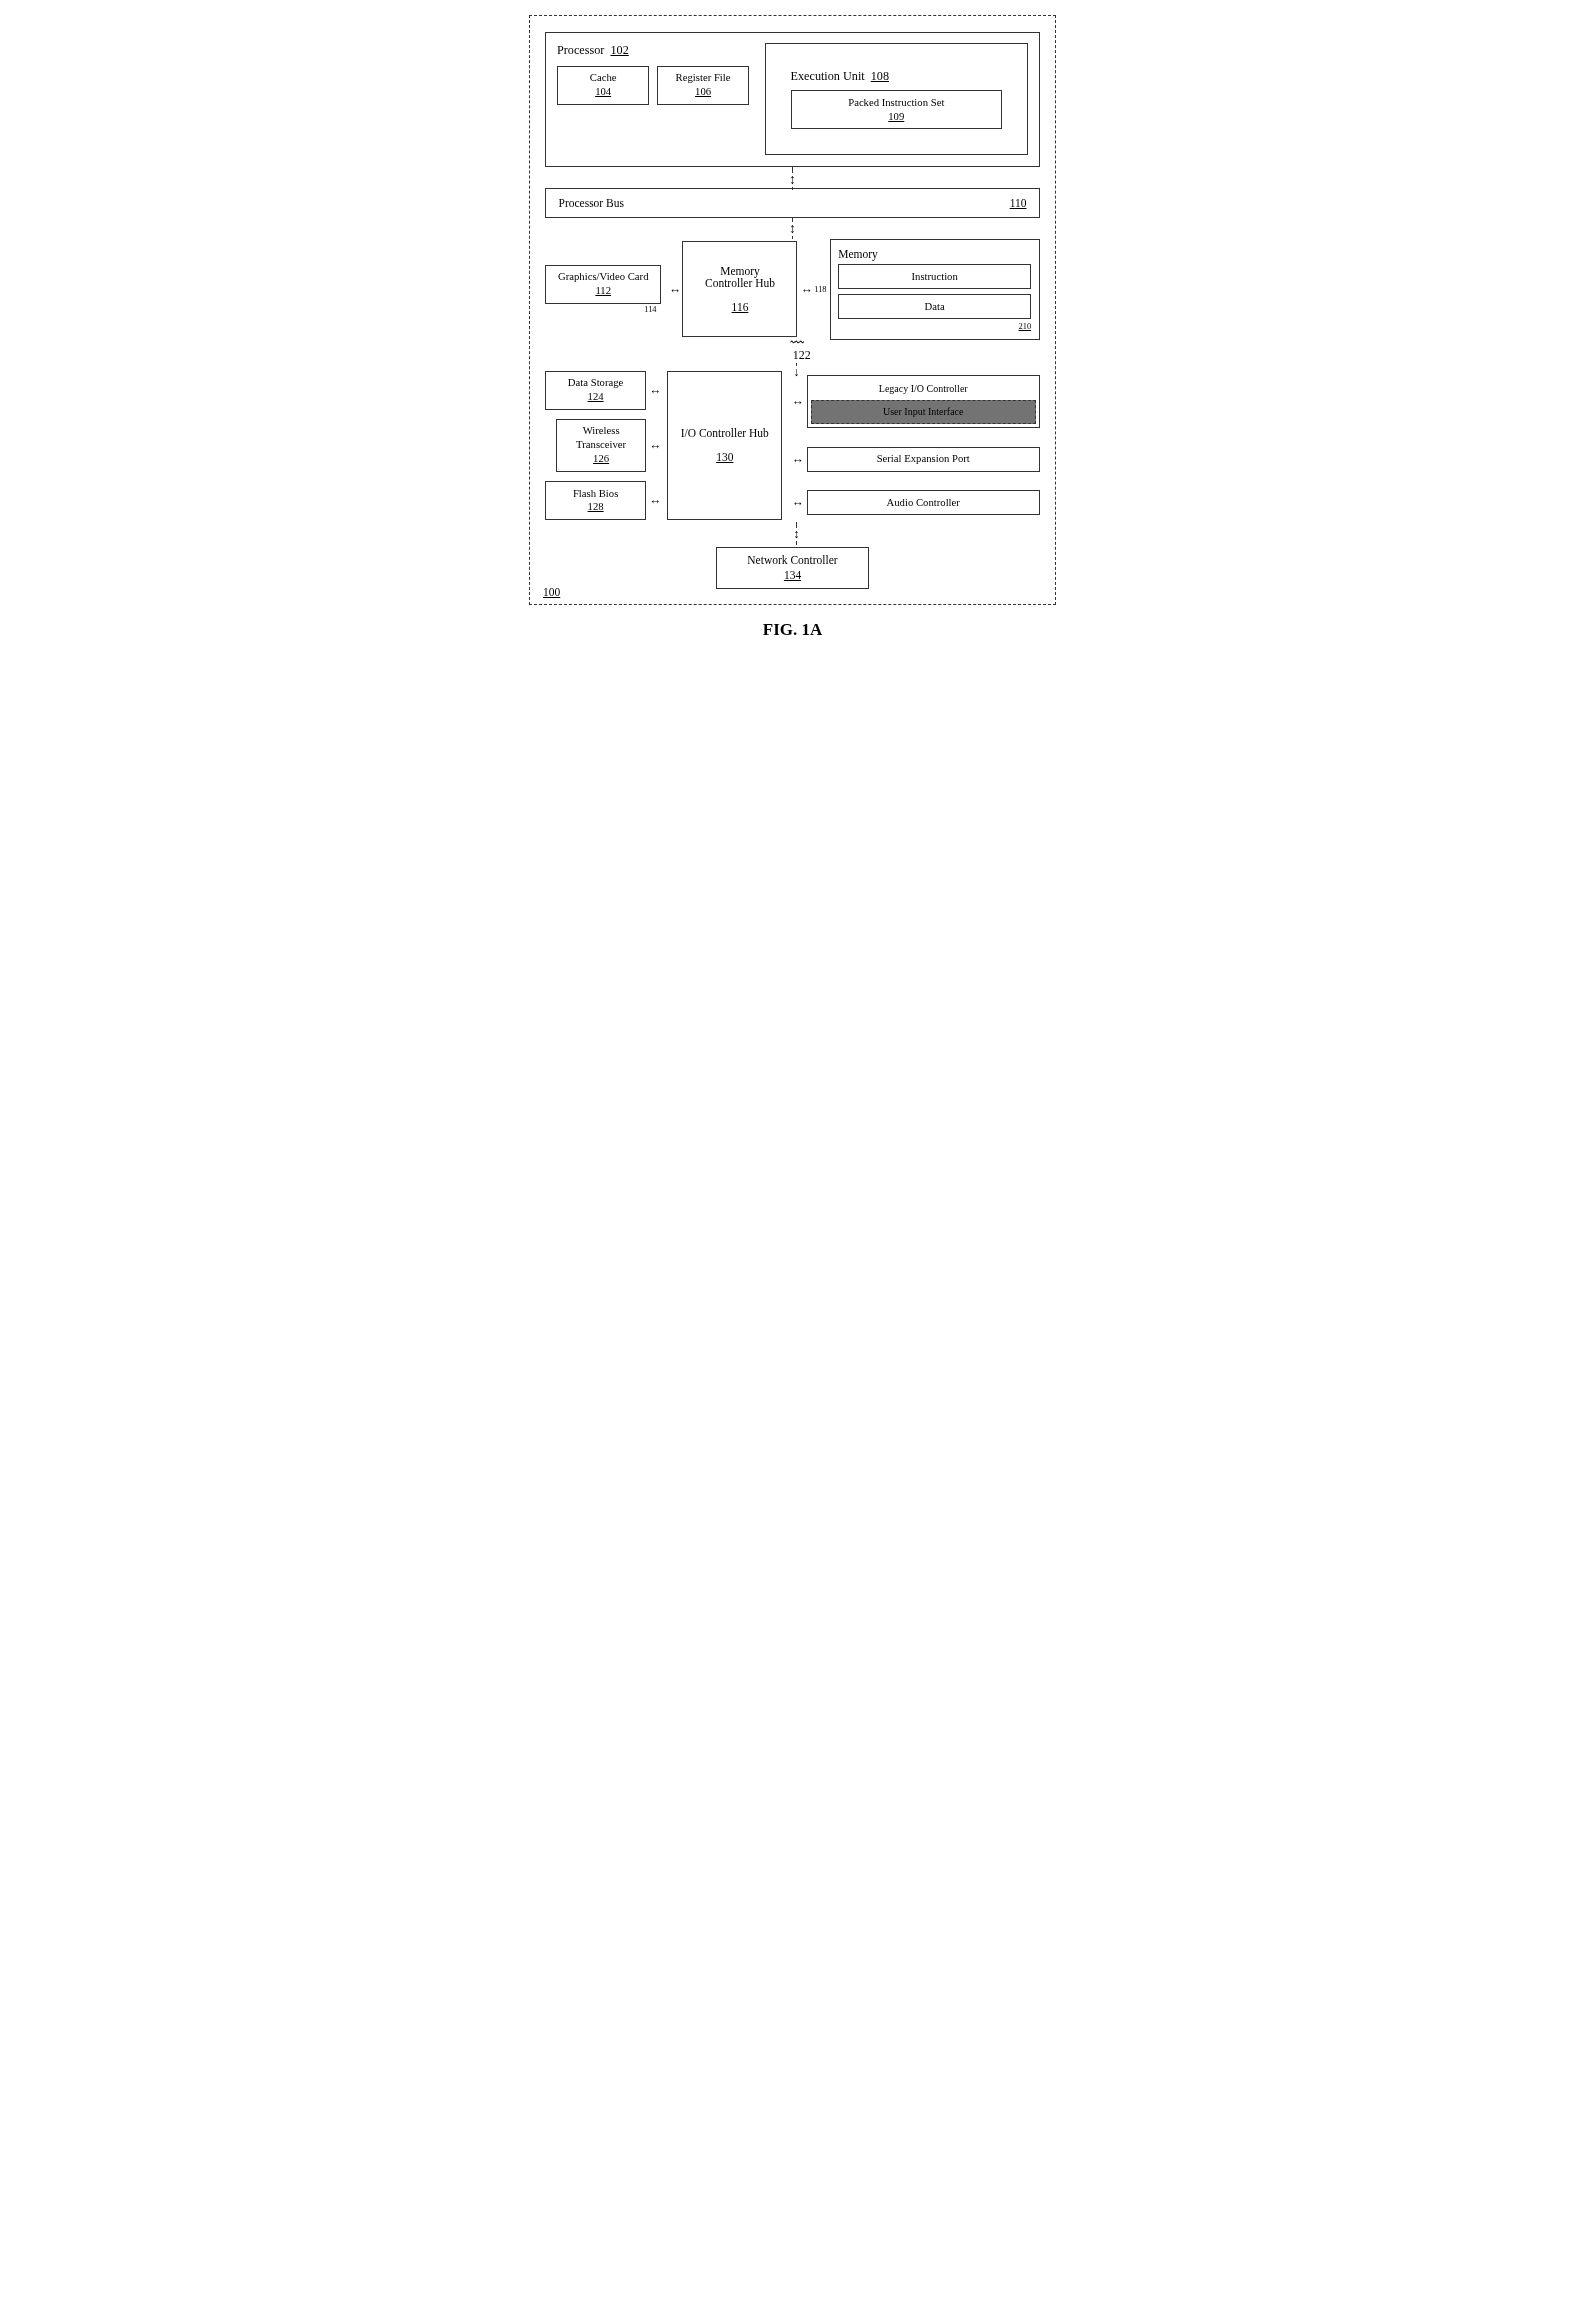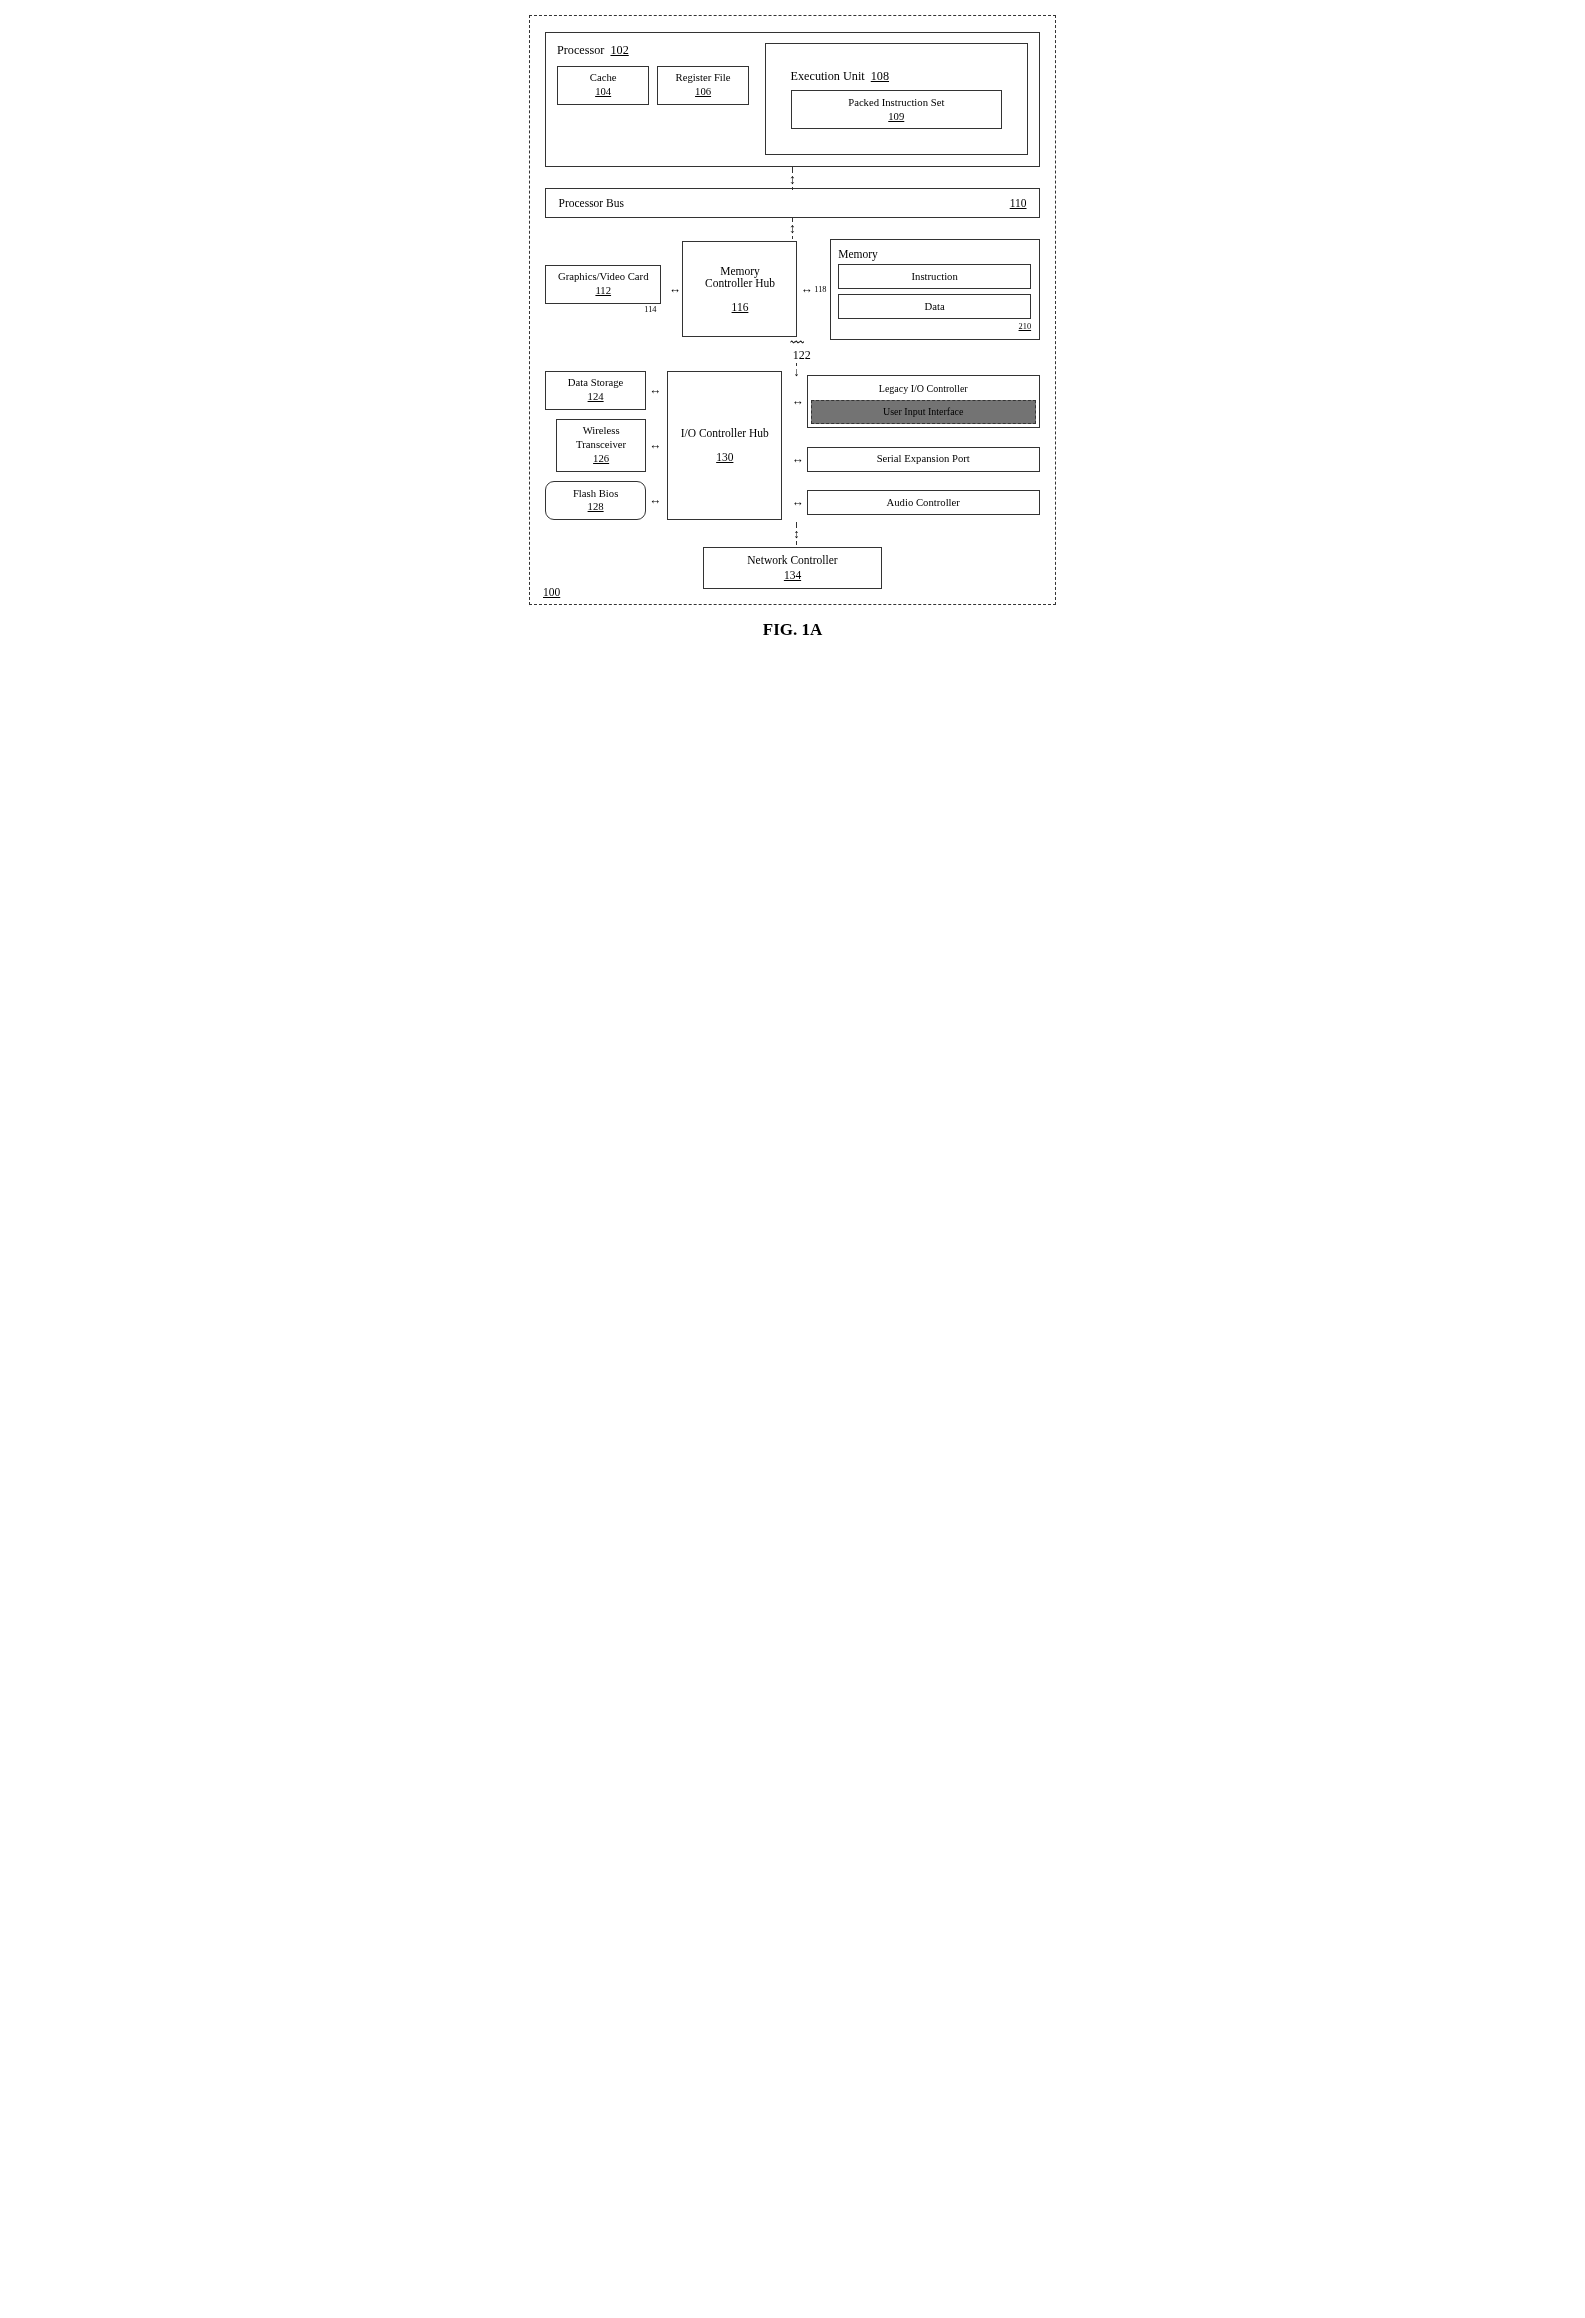--- a/index.html
+++ b/index.html
@@ -186,21 +186,21 @@
 
         <div style="display:flex; align-items:center; gap:3.1px;margin-left:11px;">
           <div class="box" style="flex:1;">
             <div>Wireless Transceiver</div>
             <div><u>126</u></div>
           </div>
           <span style="font-size:12.2px;">↔</span>
         </div>
 
         <div style="display:flex; align-items:center; gap:3.1px;">
-          <div class="box" style="flex:1;border-radius:9px;">
+          <div class="box" style="flex:1;">
             <div>Flash Bios</div>
             <div><u>128</u></div>
           </div>
           <span style="font-size:12.2px;">↔</span>
         </div>
 
       </div>
 
       <div style="flex:0 0 115px; border:1.5px solid #333; display:flex; flex-direction:column; justify-content:center; align-items:center; padding:15.3px 7.6px; font-size:11.5px; text-align:center;">
         <span>I/O Controller Hub</span>
@@ -237,21 +237,21 @@
 
     <div style="display:flex; justify-content:center; height:27.5px; align-items:center;">
       <div style="display:flex; flex-direction:column; align-items:center; margin-left:7.6px;">
         <div style="width:1.5px; height:6.1px; background:#333;"></div>
         <div style="font-size:12.2px; line-height:1;">↕</div>
         <div style="width:1.5px; height:4.6px; background:#333;"></div>
       </div>
     </div>
 
     <div style="display:flex; justify-content:center;">
-      <div class="box" style="width:179px; font-size:11.5px;">
+      <div class="box" style="width:153px; font-size:11.5px;">
         <div>Network Controller</div>
         <div><u>134</u></div>
       </div>
     </div>
 
     <div style="position:absolute; bottom:6.1px; left:13px; font-size:11.5px;">
       <u>100</u>
     </div>
 
   </div>

